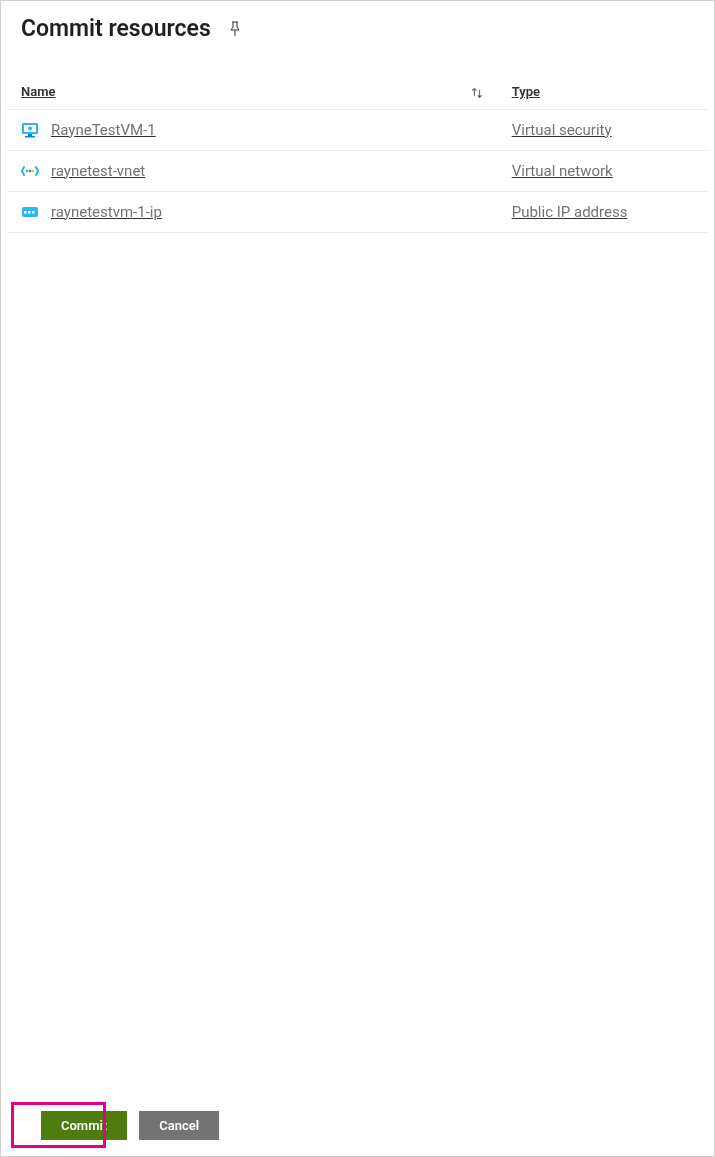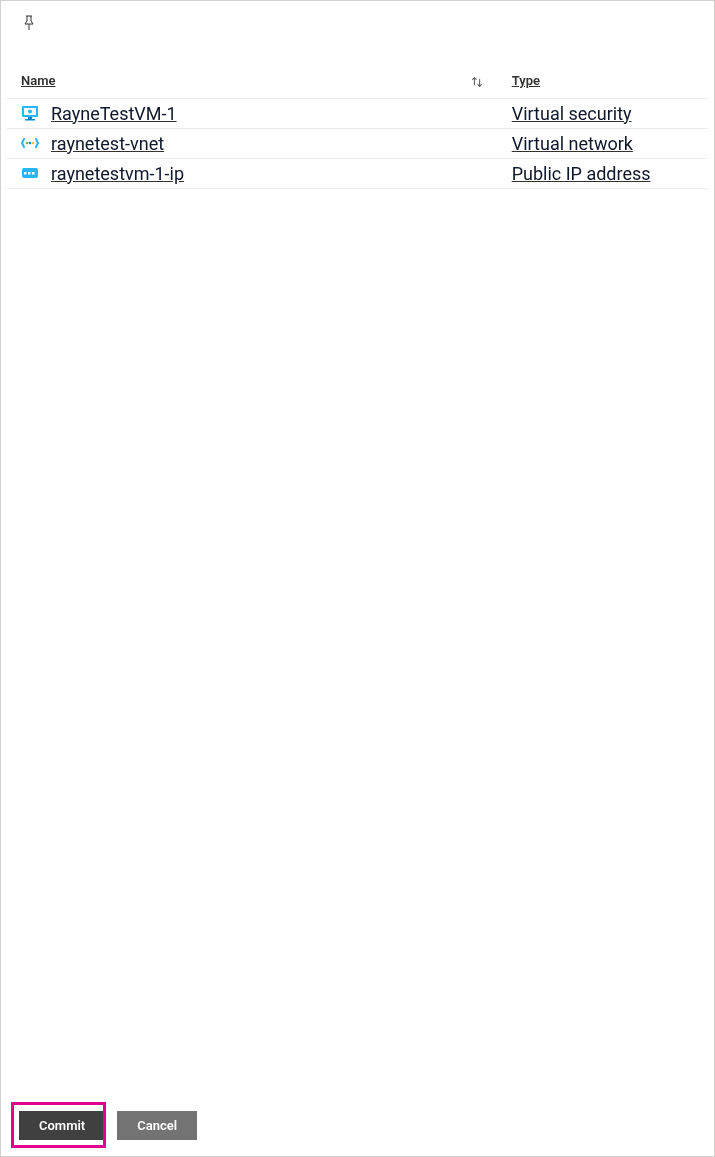--- a/index.html
+++ b/index.html
@@ -58,24 +58,24 @@
     padding: 8px 14px 9px 14px;
     border-bottom: 1px solid #edebe9;
   }
   th.name-col { width: 70%; }
   th .sort {
     float: right;
     color: #605e5c;
   }
   .sort-icon { width: 14px; height: 14px; vertical-align: middle; fill: #605e5c; }
   tbody td {
-    padding: 4px 14px;
+    padding: 11px 14px;
     border-bottom: 1px solid #edebe9;
-    font-size: 18px;
-    color: #0f172a;
+    font-size: 15px;
+    color: #737373;
     vertical-align: middle;
   }
   .name-cell {
     display: flex;
     align-items: center;
     gap: 12px;
   }
   .res-icon {
     width: 18px; height: 18px;
     flex: 0 0 18px;
@@ -91,23 +91,24 @@
     align-items: center;
   }
   .btn {
     border: none;
     padding: 7px 20px;
     font-size: 13px;
     font-family: inherit;
     cursor: pointer;
   }
   .btn-primary {
-    background: #404040;
+    background: #4d7c0f;
     color: #fff;
     font-weight: 600;
+    margin-left: 22px;
   }
   .btn-secondary {
     background: #737373;
     color: #fff;
     font-weight: 600;
   }
   .highlight-box {
     position: absolute;
     border: 3px solid #e3008c;
     pointer-events: none;
@@ -117,20 +118,21 @@
     height: 46px;
   }
 </style>
 </head>
 <body>
 
 <div class="panel">
 
   <div class="header">
     <div class="title-row">
+      <h1 class="title">Commit resources</h1>
       <span class="pin-icon">
         <svg viewBox="0 0 16 16" fill="none" stroke="#323130" stroke-width="1">
           <path d="M5 1h6M6 1v5l-2 3h8l-2-3V1M8 9v6"></path>
         </svg>
       </span>
     </div>
   </div>
 
   <div class="table-wrap">
     <table>

